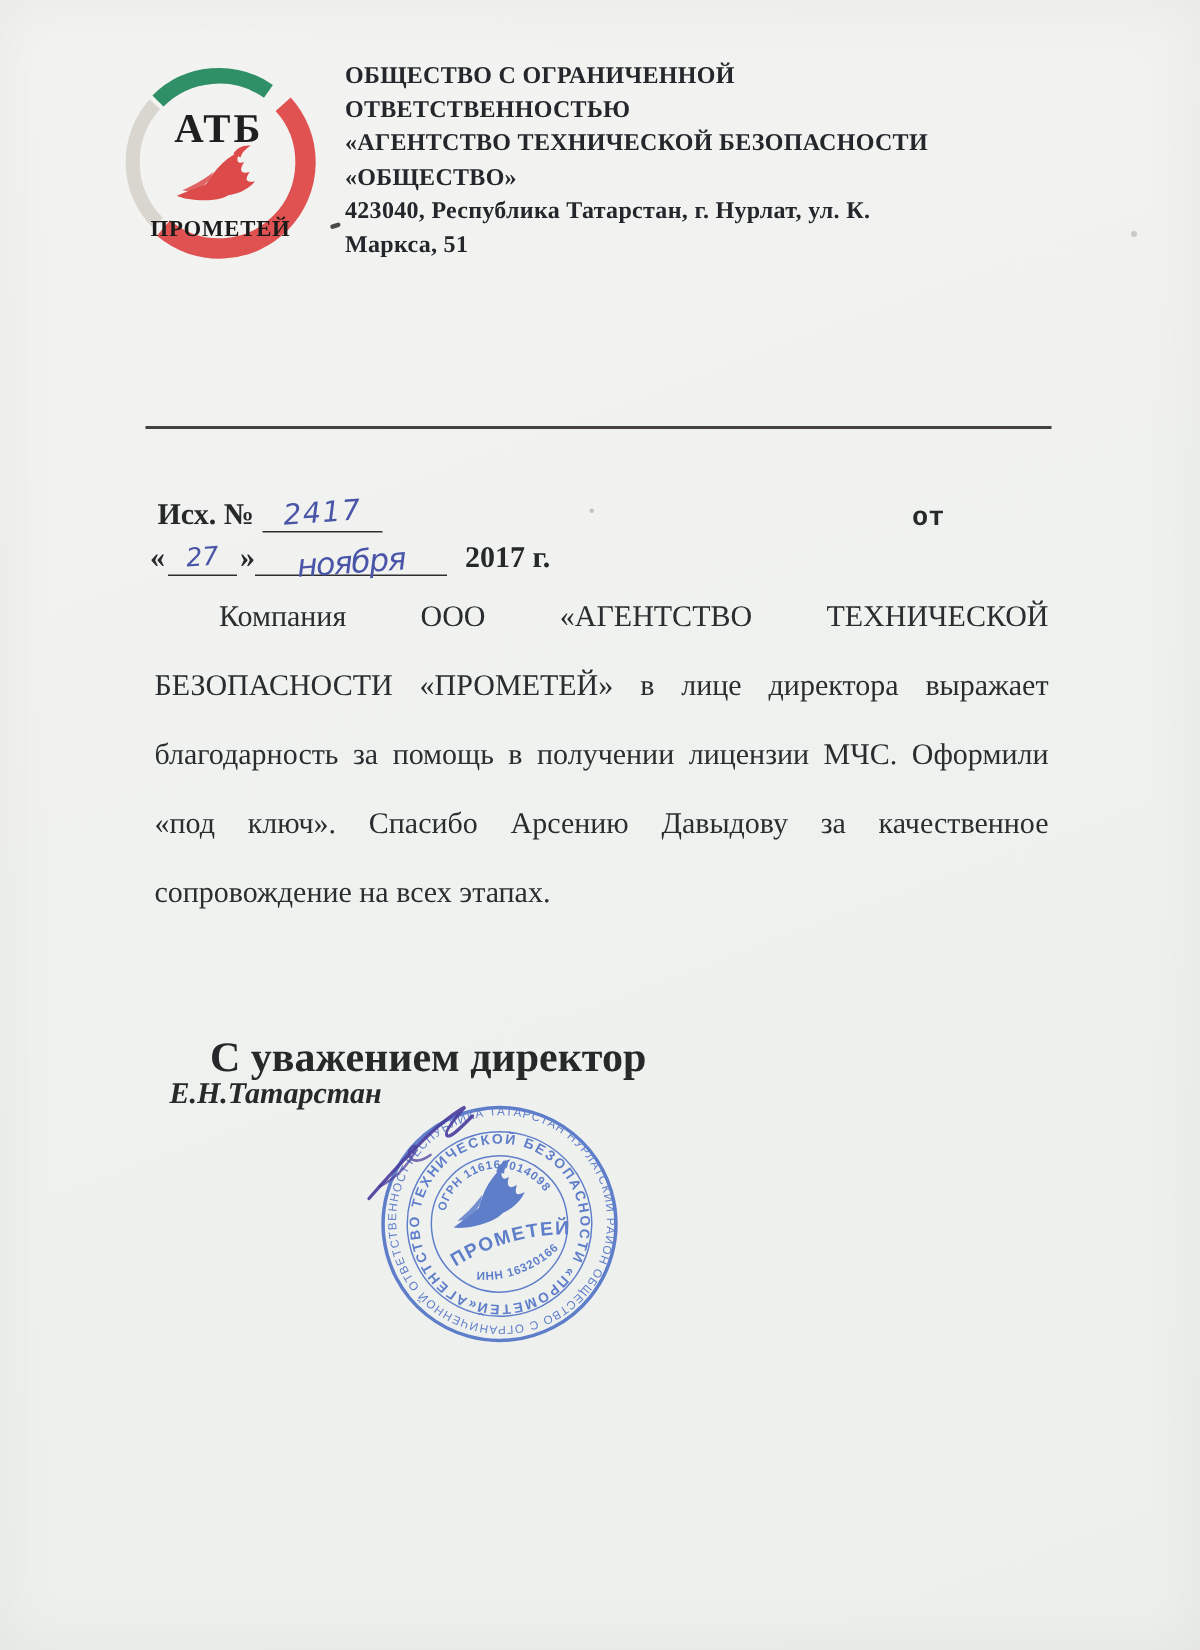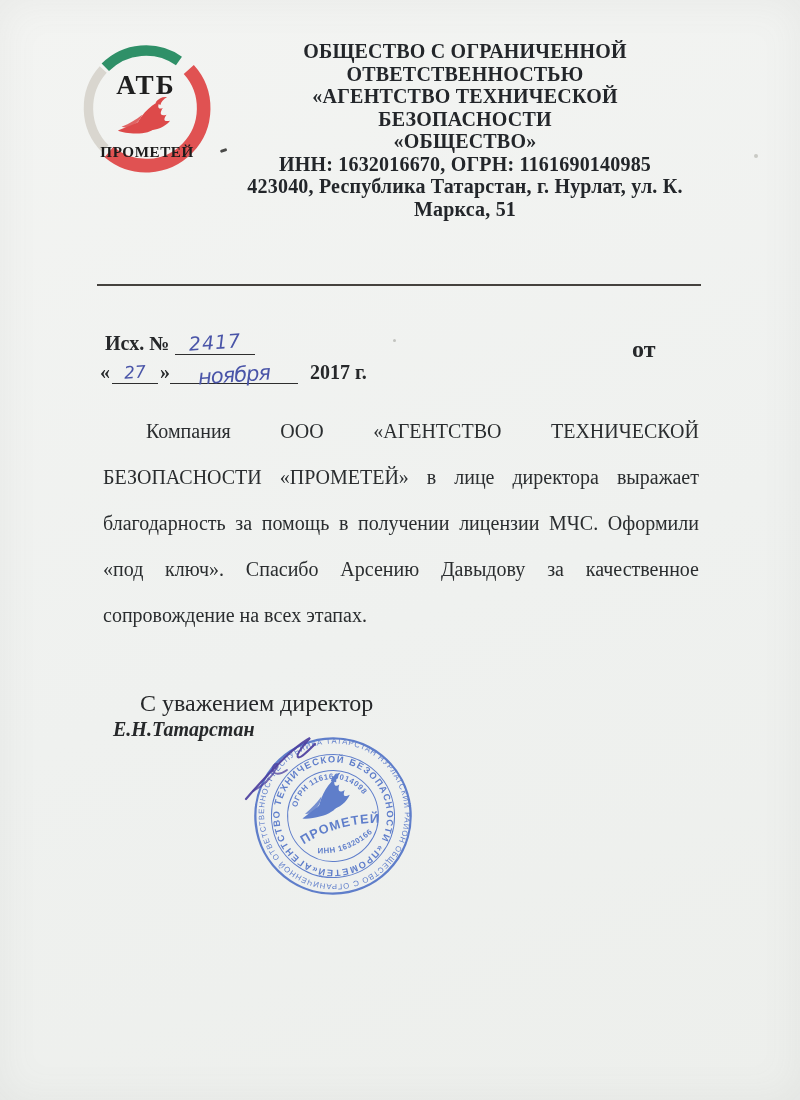--- a/index.html
+++ b/index.html
@@ -12,54 +12,54 @@
     color:#26282a;
   }
   .page::after{ content:""; position:absolute; inset:0; pointer-events:none;
     box-shadow:inset 0 0 40px rgba(120,120,115,0.08); }
 
   
   .logo { position:absolute; left:78px; top:40px; width:136px; height:136px; }
 
   
   .letterhead { position:absolute; left:230px; top:40px; width:470px;
-    text-align:center; font-weight:bold; font-size:20px; line-height:22.5px;
+    text-align:left; font-weight:bold; font-size:16px; line-height:22.5px;
     letter-spacing:0.2px; color:#23262a; }
 
   
   .rule { position:absolute; left:97px; top:284px; width:604px; height:2.4px;
     background:#45423e; border:none; }
 
   
   .ref-line { position:absolute; left:105px; top:331px; font-size:20px;
     font-weight:bold; display:flex; align-items:center; }
-  .ot-label { position:absolute; left:632px; top:336px; font-size:24px; font-weight:bold; }
+  .ot-label { position:absolute; left:608px; top:336px; font-size:18px; font-weight:bold;font-family:Liberation Mono, monospace; }
   .date-line { position:absolute; left:100px; top:360px; font-size:20px;
     font-weight:bold; display:flex; align-items:flex-end; }
   .slot { display:inline-block; border-bottom:1.6px solid #2e2e2e;
     height:24px; position:relative; }
   .slot-num  { width:80px;  margin-left:6px; }
   .slot-day  { width:46px;  margin:0 2px; }
   .slot-month{ width:128px; margin-right:10px; }
   .hand { position:absolute; left:50%; bottom:1px; transform:translateX(-50%) rotate(-4deg);
     font-family:"DejaVu Sans",sans-serif; font-style:italic; font-weight:normal;
     color:#4a55a8; white-space:nowrap; }
   .hand-num { font-size:19px; letter-spacing:1px; }
   .hand-day { font-size:17px; }
   .hand-month { font-size:21px; letter-spacing:-1px; bottom:-4px; }
   .year-label { margin-left:2px; }
 
   
-  .body-text { position:absolute; left:103px; top:408px; width:596px;
+  .body-text { position:absolute; left:103px; top:388px; width:596px;
     font-size:20px; line-height:46px; text-align:justify; text-indent:43px;
     color:#2a2d2f; }
 
   
-  .sig-line1 { position:absolute; left:140px; top:690px; font-size:24px;
-    font-weight:normal; display:flex;text-align:center; }
+  .sig-line1 { position:absolute; left:140px; top:690px; font-size:28px;
+    font-weight:bold; display:flex;text-align:center; }
   .sig-company { font-style:italic; margin-left:26px; }
   .sig-line2 { position:absolute; left:113px; top:718px; font-size:20px;
     font-weight:bold; font-style:italic; }
 
   
   .stamp { position:absolute; left:250px; top:733px; width:166px; height:166px;
     transform:rotate(-6deg); opacity:0.88; z-index:2; }
   .stamp text { fill:#4c6fc6; }
   .stamp .ring-text { font-family:"Liberation Sans",sans-serif; font-size:8px; letter-spacing:0.8px; }
   .stamp .ring-text2 { font-family:"Liberation Sans",sans-serif; font-size:9.5px;
@@ -112,21 +112,20 @@
       <use href="#flame" xlink:href="#flame" transform="translate(37,54) scale(0.58)" fill="#dd4a4a"></use>
       <text class="prom-text" x="66" y="112" text-anchor="middle">ПРОМЕТЕЙ</text>
     </svg>
   </div>
 
   <div class="letterhead">
     <div>ОБЩЕСТВО С ОГРАНИЧЕННОЙ</div>
     <div>ОТВЕТСТВЕННОСТЬЮ</div>
     <div>«АГЕНТСТВО ТЕХНИЧЕСКОЙ БЕЗОПАСНОСТИ</div>
     <div>«ОБЩЕСТВО»</div>
-    <div>ИНН: 1632016670, ОГРН: 1161690140985</div>
     <div>423040, Республика Татарстан, г. Нурлат, ул. К.</div>
     <div>Маркса, 51</div>
   </div>
 
   <div class="rule"></div>
 
   <div class="ref-line">
     <span>Исх. №</span>
     <span class="slot slot-num">
       <span class="hand hand-num">2417</span>

